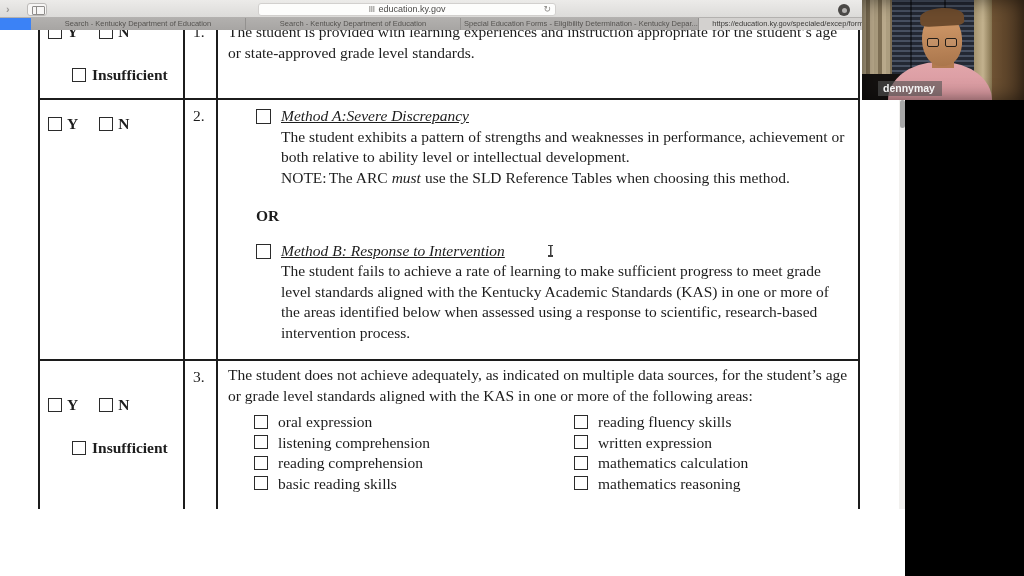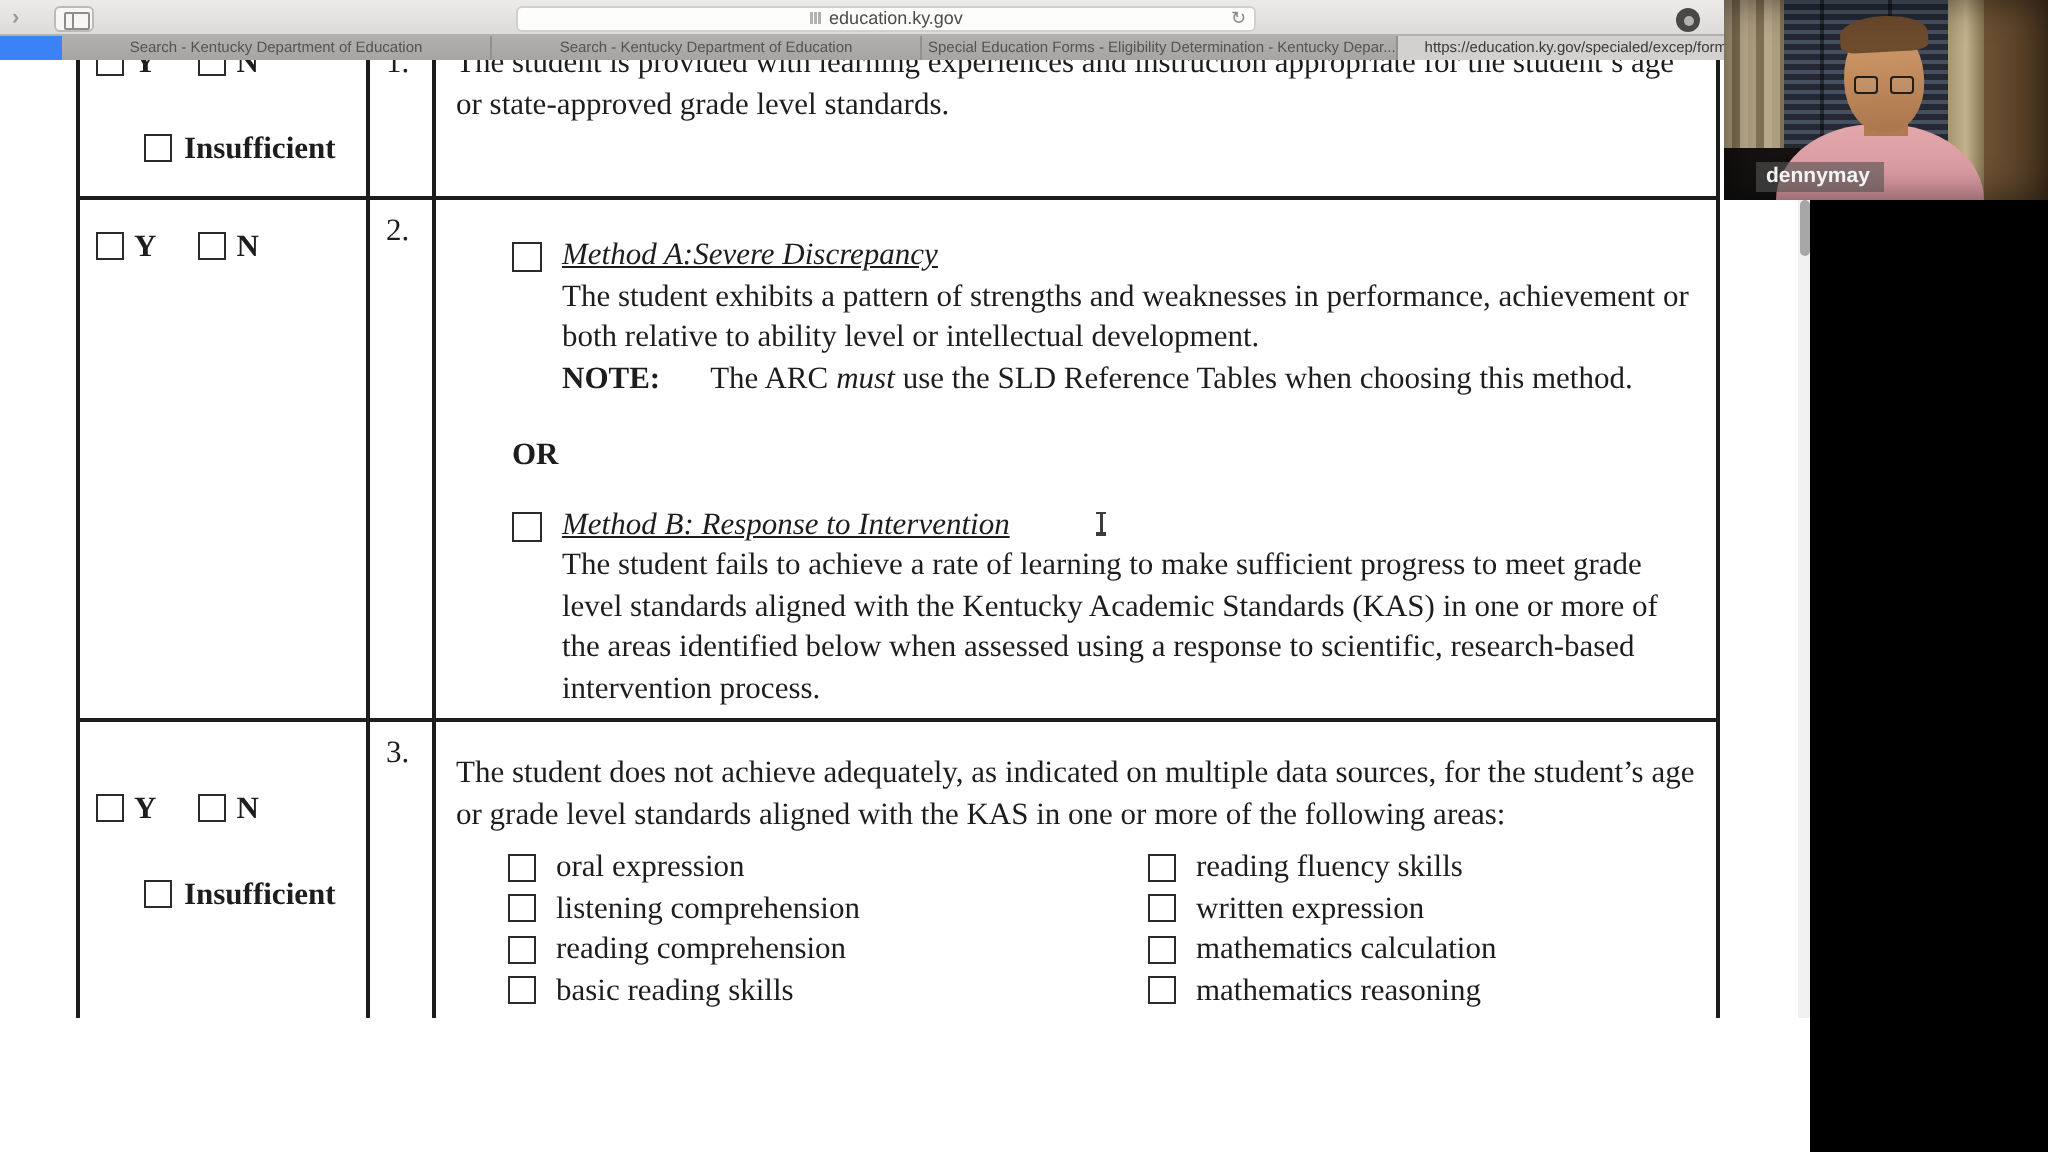--- a/index.html
+++ b/index.html
@@ -23,21 +23,21 @@
     background:#f7f6f5;border:1px solid #bcbab8;border-radius:3px;box-sizing:border-box;
   }
   .sidebar-btn .pane{
     position:absolute;left:4px;top:2.5px;width:11px;height:6.5px;
     border:1px solid #8f8d8b;border-radius:1px;
   }
   .sidebar-btn .pane::before{
     content:"";position:absolute;left:2.5px;top:0;width:1px;height:100%;background:#8f8d8b;
   }
   .addressbar{
-    position:absolute;left:258px;top:2.5px;width:370px;height:13px;
+    position:absolute;left:258px;top:2.5px;width:298px;height:13px;
     background:#fdfdfc;border:1px solid #d2d0ce;border-radius:3px;box-sizing:border-box;
     display:flex;align-items:center;justify-content:center;
     font-size:9px;color:#4c4b49;
   }
   .site-ico{
     display:inline-block;width:6px;height:6px;margin-right:4px;
     background:
       linear-gradient(#9a9896,#9a9896) 0 0/1.5px 6px no-repeat,
       linear-gradient(#9a9896,#9a9896) 2.2px 0/1.5px 6px no-repeat,
       linear-gradient(#9a9896,#9a9896) 4.4px 0/1.5px 6px no-repeat;
@@ -93,34 +93,34 @@
   .frow + .frow{border-top:2px solid #1c1c1c;}
   .r1{height:82px;}
   .r2{height:259px;}
   .r3{height:175px;}
   .cell{box-sizing:border-box;overflow:hidden;}
   .cell-opts{border-right:2px solid #1c1c1c;padding:6px 0 0 8px;}
   .r2 .cell-opts{padding-top:14px;}
   .r3 .cell-opts{padding-top:34px;}
   .cell-num{border-right:2px solid #1c1c1c;padding:6px 0 0 8px;}
   .cell-body{padding:6px 6px 0 10px;}
-  .r2 .cell-body,.r3 .cell-body{padding-top:16px;}
+  .r2 .cell-body,.r3 .cell-body{padding-top:4px;}
   .cb{
     display:inline-block;width:14px;height:14px;border:1.5px solid #2b2b2b;
     background:#fff;box-sizing:border-box;vertical-align:-2px;flex:none;
   }
   .ynline .cb{margin-right:5px;}
   .ynline .lbl{font-weight:bold;margin-right:21px;}
   .insuff{margin-top:22px;padding-left:24px;}
   .insuff .cb{margin-right:6px;}
   .insuff .lbl{font-weight:bold;}
   .method{display:flex;margin-left:28px;padding-right:4px;}
   .mcheck{width:15px;height:15px;border:1.5px solid #2b2b2b;box-sizing:border-box;margin:3px 10px 0 0;flex:none;background:#fff;}
   .mtitle{font-style:italic;text-decoration:underline;}
-  .note-lbl{font-weight:bold;margin-right:25px;}
+  .note-lbl{font-weight:normal;margin-right:2px;}
   .note-emph{font-weight:normal;font-style:italic;margin:0 4px;}
   .or{font-weight:bold;margin:18px 0 14px 28px;}
   .r2 .method.first{margin-top:2px;}
   .ibeam{
     display:inline-block;width:7px;height:12px;margin-left:42px;vertical-align:-1px;
     background:linear-gradient(#3d3d3d,#3d3d3d) center/1.5px 100% no-repeat;position:relative;
   }
   .ibeam::before,.ibeam::after{content:"";position:absolute;left:1px;width:5px;height:1.5px;background:#3d3d3d;}
   .ibeam::before{top:0;}
   .ibeam::after{bottom:0;}

